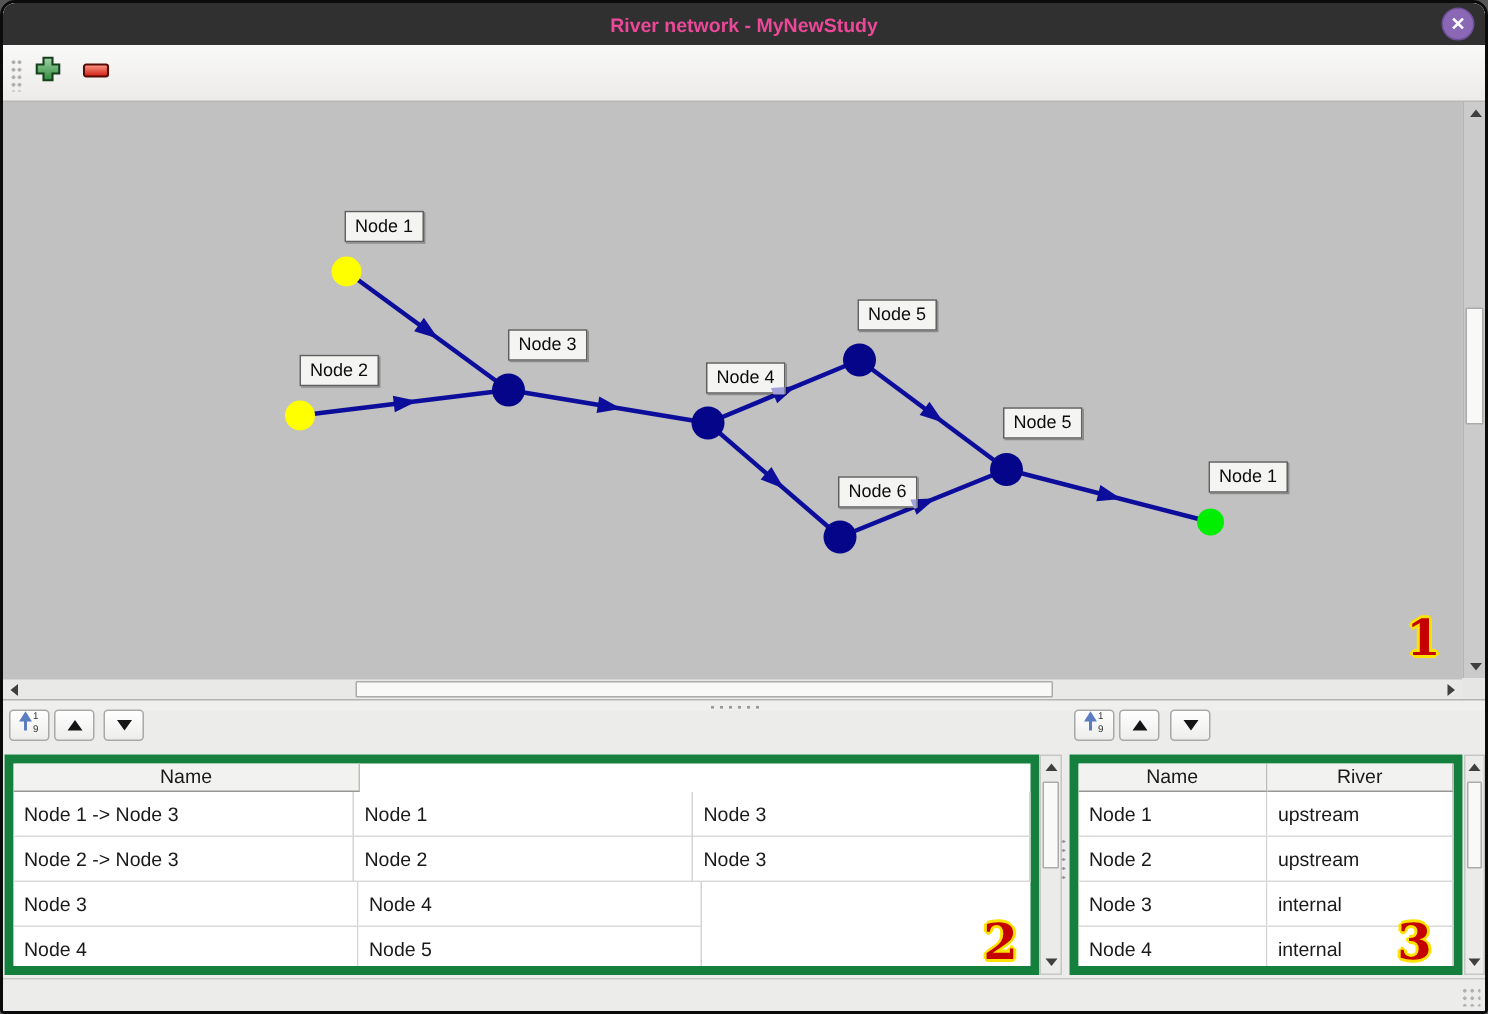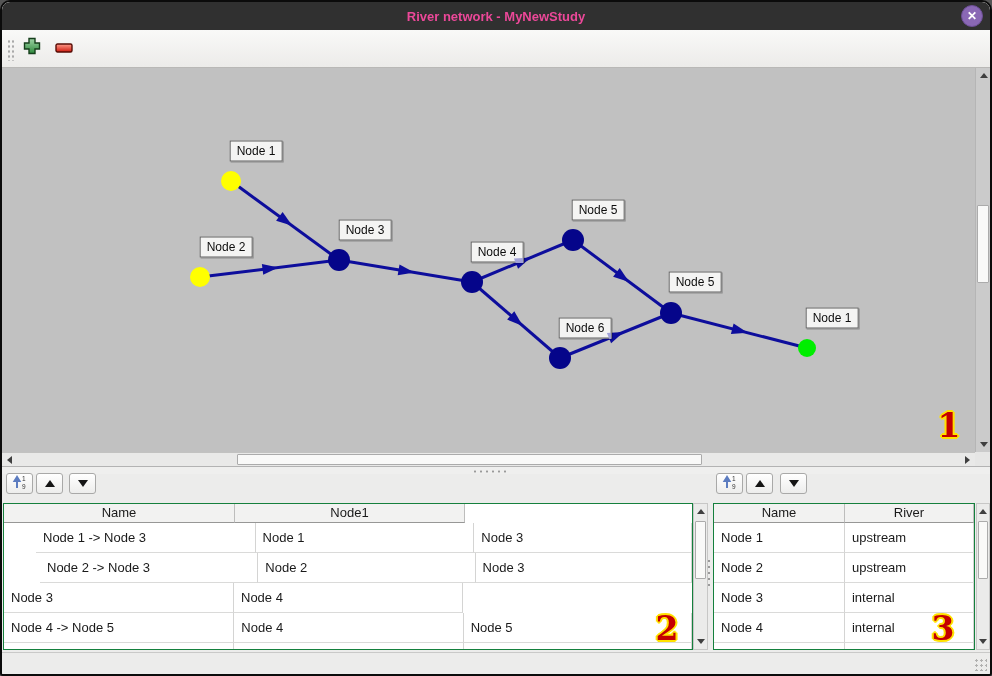--- a/index.html
+++ b/index.html
@@ -53,21 +53,21 @@
   .hsplit-dots{position:absolute;left:470px;top:3px;width:36px;height:3px;
     background-image:radial-gradient(circle,#9a9a9a 1px,transparent 1.2px);background-size:6px 3px;}
   .vsplit-dots{position:absolute;left:705px;top:556px;width:4px;height:32px;
     background-image:radial-gradient(circle,#9a9a9a 1px,transparent 1.2px);background-size:4px 6px;z-index:3;}
   
   .mini-btn{position:absolute;top:471px;width:27px;height:21px;border:1px solid #a9a9a8;border-radius:3px;
     background:linear-gradient(#ffffff,#ededec);display:flex;align-items:center;justify-content:center;}
   .btri-up{width:0;height:0;border-left:5px solid transparent;border-right:5px solid transparent;border-bottom:7px solid #151515;}
   .btri-down{width:0;height:0;border-left:5px solid transparent;border-right:5px solid transparent;border-top:7px solid #151515;}
   
-  .tbl{position:absolute;top:501px;height:147px;background:#fff;border:1px solid #15803d;overflow:hidden;}
+  .tbl{position:absolute;top:501px;height:147px;background:#fff;border:6px solid #15803d;overflow:hidden;}
   .trow{display:flex;}
   .th{height:19px;line-height:18px;text-align:center;font-size:13px;background:#f2f2f1;
       border-right:1px solid #bdbdbc;border-bottom:1px solid #979796;overflow:hidden;}
   .td{height:30px;line-height:29px;font-size:13px;padding-left:7px;background:#fff;
       border-right:1px solid #d4d4d3;border-bottom:1px solid #dadad9;overflow:hidden;white-space:nowrap;}
   
   .statusbar{position:absolute;left:0;top:650px;width:988px;height:22px;background:#ececeb;border-top:1px solid #c9c9c8;}
   .resize-grip{position:absolute;right:3px;bottom:3px;width:13px;height:13px;
     background-image:radial-gradient(circle,#b0b0af 1px,transparent 1.2px);background-size:5px 5px;}
 </style>
@@ -209,38 +209,36 @@
   <div class="mini-btn" style="left:744px;">
     <span class="btri-up"></span>
   </div>
   <div class="mini-btn" style="left:778px;">
     <span class="btri-down"></span>
   </div>
 
   <div class="tbl" id="links-table" style="left:1px;width:690px;">
       <div class="trow">
         <div class="th" style="width: 231px;">Name</div>
-        <div class="th" style="width: 230px;">Node1</div>
-      </div>
-      <div class="trow">
-        <div class="td" style="width: 231px; margin-left: 32px;">Node 1 -&gt; Node 3</div>
+      </div>
+      <div class="trow">
+        <div class="td" style="width: 231px;">Node 1 -&gt; Node 3</div>
         <div class="td" style="width: 230px;">Node 1</div>
         <div class="td" style="width: 229px;">Node 3</div>
       </div>
       <div class="trow">
-        <div class="td" style="width: 231px; margin-left: 36px;">Node 2 -&gt; Node 3</div>
+        <div class="td" style="width: 231px;">Node 2 -&gt; Node 3</div>
         <div class="td" style="width: 230px;">Node 2</div>
         <div class="td" style="width: 229px;">Node 3</div>
       </div>
       <div class="trow">
         <div class="td" style="width: 230px;">Node 3</div>
         <div class="td" style="width: 229px;">Node 4</div>
       </div>
       <div class="trow">
-        <div class="td" style="width: 231px;">Node 4 -&gt; Node 5</div>
         <div class="td" style="width: 230px;">Node 4</div>
         <div class="td" style="width: 229px;">Node 5</div>
       </div>
       <div class="trow">
         <div class="td" style="width: 231px;"></div>
         <div class="td" style="width: 230px;"></div>
         <div class="td" style="width: 229px;"></div>
       </div>
     </div>
   <div class="sb vsb-table" style="left:691px;top:501px;height:147px;">

